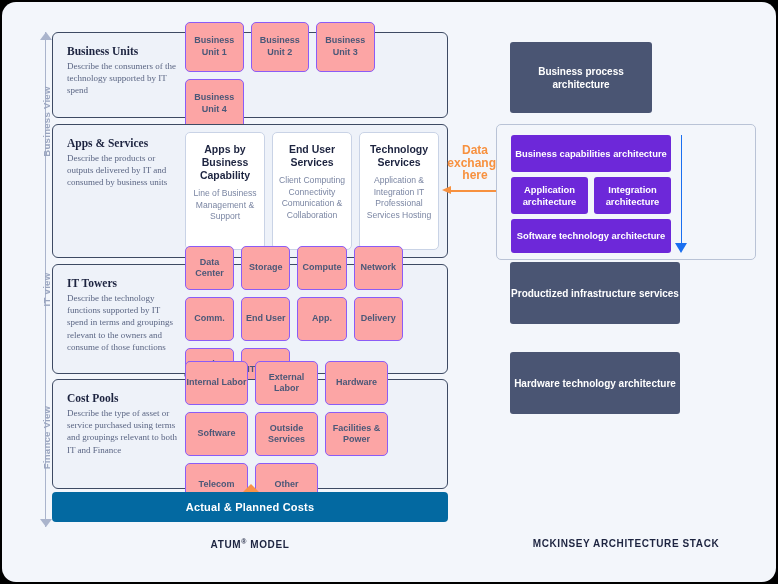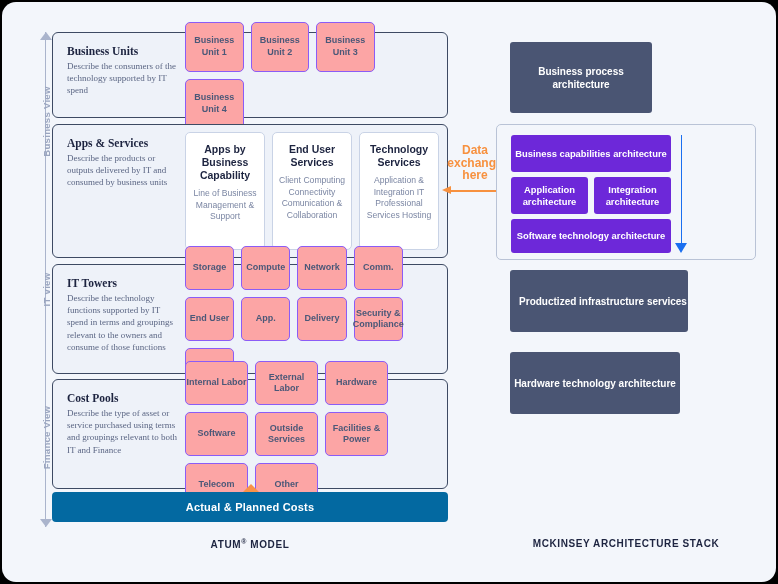--- a/index.html
+++ b/index.html
@@ -73,21 +73,21 @@
   .dataex-arrow .hl,.dataex-arrow .hr{position:absolute;top:1.5px;width:0;height:0;
        border-top:4.5px solid transparent;border-bottom:4.5px solid transparent;}
   .dataex-arrow .hl{left:0;border-right:9px solid #f7913f;}
   .dataex-arrow .hr{right:0;border-left:9px solid #f7913f;}
 
   
   .dark{position:absolute;background:#4a5573;border-radius:3px;
         display:flex;align-items:center;justify-content:center;
         color:#fff;font-size:10px;font-weight:700;line-height:13px;text-align:center;}
   #dk-bpa{left:508px;top:40px;width:142px;height:71px;}
-  #dk-pis{left:508px;top:268px;width:170px;height:62px;padding-left:8px;}
+  #dk-pis{left:508px;top:260px;width:170px;height:62px;}
   #dk-hta{left:508px;top:350px;width:170px;height:62px;}
 
   .leanix-panel{position:absolute;left:494px;top:122px;width:260px;height:136px;
         background:#f3f6fb;border:1px solid #b9c3d6;border-radius:5px;box-sizing:border-box;}
   .blue{position:absolute;background:#6d28d9;border-radius:3px;
         display:flex;align-items:center;justify-content:center;
         color:#fff;font-size:9.4px;font-weight:700;line-height:12px;text-align:center;}
   #bl-bca{left:14px;top:10px;width:160px;height:37px;}
   #bl-app{left:14px;top:52px;width:77px;height:37px;}
   #bl-int{left:97px;top:52px;width:77px;height:37px;}
@@ -154,20 +154,21 @@
       </div>
     </div>
   </div>
 
   <div class="block" id="blk-it">
     <div class="blk-desc">
       <div class="blk-title">IT Towers</div>
       <div class="blk-text">Describe the technology functions supported by IT spend in terms and groupings relevant to the owners and consume of those functions</div>
     </div>
     <div class="tiles">
+      <div class="tile">Data Center</div>
       <div class="tile">Storage</div>
       <div class="tile">Compute</div>
       <div class="tile">Network</div>
       <div class="tile">Comm.</div>
       <div class="tile">End User</div>
       <div class="tile">App.</div>
       <div class="tile">Delivery</div>
       <div class="tile">Security &amp; Compliance</div>
       <div class="tile">IT Mgmt.</div>
     </div>

